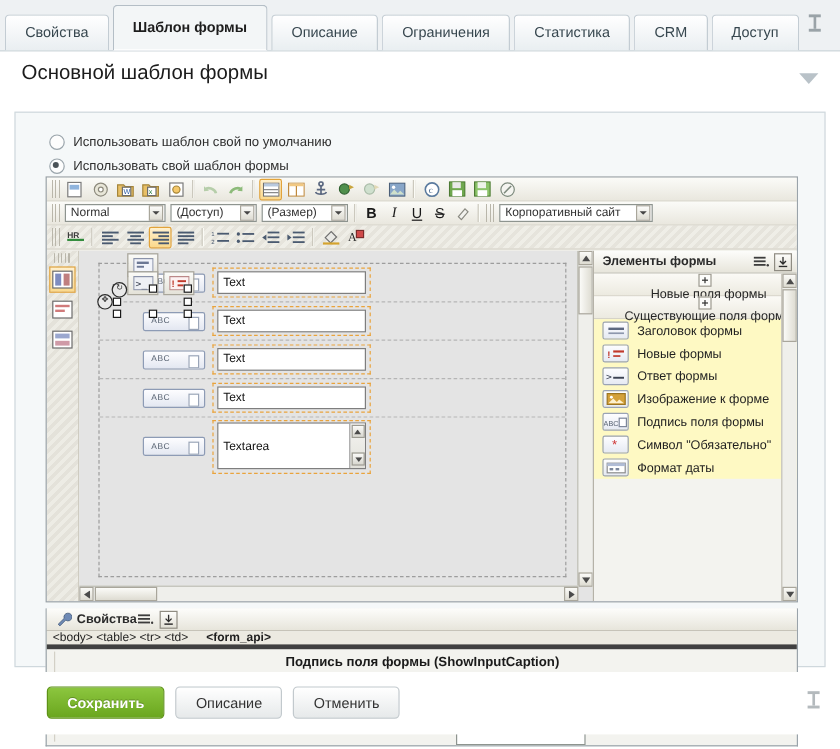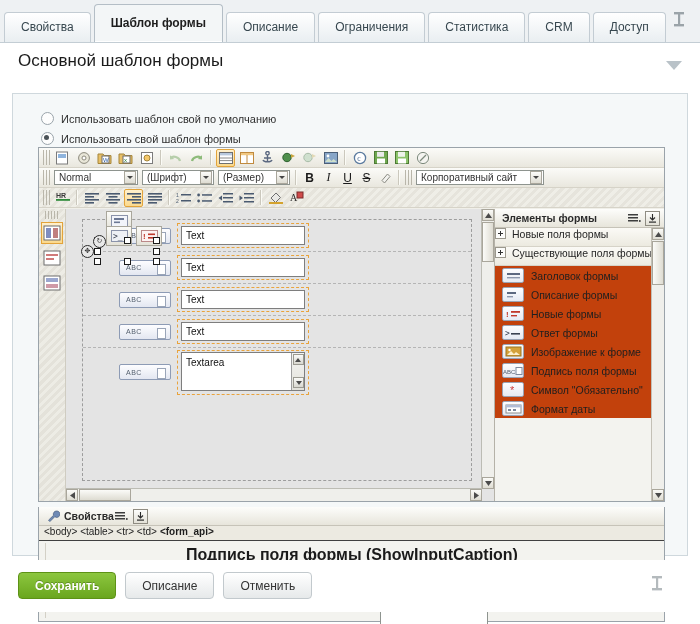--- a/index.html
+++ b/index.html
@@ -99,21 +99,21 @@
     font-size:7px;color:#55606f;display:flex;align-items:center;padding-left:6px;
     box-sizing:border-box;letter-spacing:.5px;}
   .fcap::after{content:"";position:absolute;right:4px;top:3px;width:7px;height:9px;
     border:1px solid #9aa5b8;background:#fff;}
   .finput{position:absolute;left:98px;width:124px;height:19px;background:#fff;
     border:1px solid #7e7e7e;font-size:10px;color:#111;display:flex;align-items:center;
     padding-left:4px;box-sizing:border-box;}
   .fhalo{position:absolute;left:94px;top:3px;width:132px;height:25px;
     border:1px dashed #e9a33c;box-sizing:border-box;}
   .ftextarea{position:absolute;left:98px;top:4px;width:124px;height:39px;background:#fff;
-    border:1px solid #7e7e7e;font-size:10px;color:#111;padding:4px 0 0 4px;box-sizing:border-box;}
+    border:1px solid #7e7e7e;font-size:10px;color:#111;padding:14px 0 0 4px;box-sizing:border-box;}
   .ta-scroll{position:absolute;right:0;top:0;width:13px;height:100%;
     background:linear-gradient(#f4f4f2,#e2e1da);border-left:1px solid #9d9d9d;box-sizing:border-box;}
   .ta-arrow{width:11px;height:11px;margin:1px auto;background:linear-gradient(#fafaf8,#d8d7cf);
     border:1px solid #9b9a91;display:flex;align-items:center;justify-content:center;box-sizing:border-box;}
   .ta-arrow.bot{position:absolute;bottom:1px;left:1px;}
 
   
   .floatbar{position:absolute;display:flex;background:linear-gradient(#fbfbf8,#e4e2d8);
     border:1px solid #a9a69b;padding:1px;box-sizing:border-box;}
   .fbtn{width:22px;height:16px;display:flex;align-items:center;justify-content:center;}
@@ -138,57 +138,57 @@
   .dock{position:absolute;right:0;top:0;width:170px;bottom:0;background:#f3f3ef;
     border-left:1px solid #b5b2a8;box-sizing:border-box;}
   .dock-head{height:19px;display:flex;align-items:center;
     background:linear-gradient(#fdfdfb,#e7e5db);border-bottom:1px solid #c6c3b8;
     font-weight:bold;font-size:10.5px;color:#2b2b2b;padding-left:7px;box-sizing:border-box;}
   .dock-head .sp{flex:1;}
   .dk-icn{width:16px;height:15px;display:flex;align-items:center;justify-content:center;margin-right:3px;}
   .dk-box{width:15px;height:15px;border:1px solid #8f8c82;background:linear-gradient(#fdfdfb,#e3e1d7);
     display:flex;align-items:center;justify-content:center;margin-right:4px;box-sizing:border-box;}
   .dock-body{position:absolute;left:0;top:19px;right:0;bottom:0;overflow:hidden;}
-  .grp{height:19px;display:flex;align-items:flex-start;background:linear-gradient(#fbfaf6,#eceaE0);
-    border-bottom:1px solid #d6d3c8;font-size:10.5px;color:#262626;padding-left:0;box-sizing:border-box;}
+  .grp{height:19px;display:flex;align-items:center;background:linear-gradient(#fbfaf6,#eceaE0);
+    border-bottom:1px solid #d6d3c8;font-size:10.5px;color:#262626;padding-left:22px;box-sizing:border-box;flex-direction:column;}
   .pm{width:11px;height:11px;border:1px solid #9b988d;background:#fcfcfa;
     margin-right:6px;position:relative;box-sizing:border-box;flex:0 0 auto;}
   .pm::before{content:"";position:absolute;left:2px;top:4px;width:5px;height:1px;background:#333;}
   .pm.plus::after{content:"";position:absolute;left:4px;top:2px;width:1px;height:5px;background:#333;}
-  .elist{background:#c2410c;}
+  .elist{background:#fef9c3;}
   .eitem{height:19px;display:flex;align-items:center;padding-left:7px;box-sizing:border-box;
     font-size:10.5px;color:#1f1f1f;}
   .eico{width:22px;height:15px;border:1px solid #9aa3b5;border-radius:2px;margin-right:7px;
     background:linear-gradient(#fdfdff,#e6eaf3);display:flex;align-items:center;justify-content:center;
     box-sizing:border-box;flex:0 0 auto;position:relative;}
   .dock-sb{position:absolute;right:0;top:19px;width:12px;bottom:0;background:#efefeb;
     border-left:1px solid #c3c0b6;}
 
   
   .props{position:absolute;left:25px;top:413px;width:627px;height:115px;
     border:1px solid #9aa3aa;border-top:none;background:#f3f3ef;box-sizing:border-box;}
   .props-head{height:19px;display:flex;align-items:center;
     background:linear-gradient(#fdfdfb,#e7e5db);border-bottom:1px solid #c6c3b8;
     font-weight:bold;font-size:10.5px;color:#2b2b2b;padding-left:6px;box-sizing:border-box;}
-  .crumbs{height:15px;display:flex;align-items:flex-start;padding-left:5px;font-size:10px;
-    color:#1d1d1d;background:#eceae1;border-bottom:1px solid #404040;box-sizing:border-box;}
+  .crumbs{height:15px;display:flex;align-items:flex-end;padding-left:5px;font-size:10px;
+    color:#1d1d1d;background:#eceae1;border-bottom:4px solid #404040;box-sizing:border-box;gap:12px;}
   .crumbs b{margin-left:3px;}
   .props-body{position:absolute;left:6px;right:6px;top:36px;bottom:3px;
     background:#f3f3ef;border-left:1px solid #d3d0c6;box-sizing:border-box;}
-  .prop-title{text-align:center;font-weight:bold;font-size:16px;color:#1a1a1a;margin-top:3px;}
+  .prop-title{text-align:center;font-weight:bold;font-size:11px;color:#1a1a1a;margin-top:3px;}
   .prow{display:flex;align-items:center;justify-content:center;margin-top:3px;}
   .plabel{font-size:10.5px;color:#242424;text-align:right;padding-right:4px;}
   .pfield{height:17px;background:#fff;border:1px solid #8e948f;display:flex;align-items:center;
     justify-content:space-between;box-sizing:border-box;font-size:10px;color:#8d8d8d;padding-left:4px;}
   .pfield .parrow{width:15px;height:15px;background:linear-gradient(#fcfcfa,#dcdad0);
     border:1px solid #a9a69b;display:flex;align-items:center;justify-content:center;box-sizing:border-box;}
   .pdiv{border-top:1px dotted #bcbab0;margin:4px 0 0 0;}
 
   
-  .footer{position:absolute;left:0;top:560px;width:676px;height:52px;background:#fff;}
+  .footer{position:absolute;left:21px;top:560px;width:676px;height:52px;background:#fff;}
   .btn{height:27px;min-width:74px;padding:0 16px;border-radius:4px;font-size:12px;
     display:inline-flex;align-items:center;justify-content:center;box-sizing:border-box;margin-right:9px;}
   .btn.primary{background:linear-gradient(#8cc63f,#6aa61e);border:1px solid #5d9216;color:#fff;
     font-weight:bold;text-shadow:0 -1px 0 rgba(0,0,0,.25);}
   .btn.plain{background:linear-gradient(#ffffff,#e6e9ea);border:1px solid #c2c9cd;color:#333;}
   .pin-bot{position:absolute;right:10px;top:14px;width:18px;height:22px;}
   svg{display:block;}
 </style>
 </head>
 <body>
@@ -356,21 +356,21 @@
 
       <div class="tbrow">
         <div class="grip"></div>
         <div class="combo" style="width:84px">
           <span>Normal</span>
           <span class="arrow">
               <i class="caret-dn"></i>
             </span>
         </div>
         <div class="combo" style="width:72px">
-          <span>(Шрифт)</span>
+          <span>(Доступ)</span>
           <span class="arrow">
               <i class="caret-dn"></i>
             </span>
         </div>
         <div class="combo" style="width:72px">
           <span>(Размер)</span>
           <span class="arrow">
               <i class="caret-dn"></i>
             </span>
         </div>
@@ -675,29 +675,20 @@
                     <svg width="17" height="10" viewBox="0 0 17 10">
                       <rect x="2" y="2" width="13" height="2" fill="#5c6880"></rect>
                       <rect x="2" y="6" width="13" height="1.4" fill="#8d97ad"></rect>
                     </svg>
                   </span>
                   <span>Заголовок формы</span>
                 </div>
                 <div class="eitem">
                   <span class="eico">
                     <svg width="17" height="10" viewBox="0 0 17 10">
-                      <rect x="2" y="2" width="9" height="2" fill="#5c6880"></rect>
-                      <rect x="2" y="6" width="6" height="1.4" fill="#8d97ad"></rect>
-                    </svg>
-                  </span>
-                  <span>Описание формы</span>
-                </div>
-                <div class="eitem">
-                  <span class="eico">
-                    <svg width="17" height="10" viewBox="0 0 17 10">
                       <text x="1" y="8" font-size="8" font-weight="bold" fill="#c0392b" font-family="sans-serif">!</text>
                       <rect x="6" y="2" width="9" height="1.8" fill="#c0392b"></rect>
                       <rect x="6" y="6" width="6" height="1.4" fill="#c0392b"></rect>
                     </svg>
                   </span>
                   <span>Новые формы</span>
                 </div>
                 <div class="eitem">
                   <span class="eico">
                     <svg width="18" height="10" viewBox="0 0 18 10">

